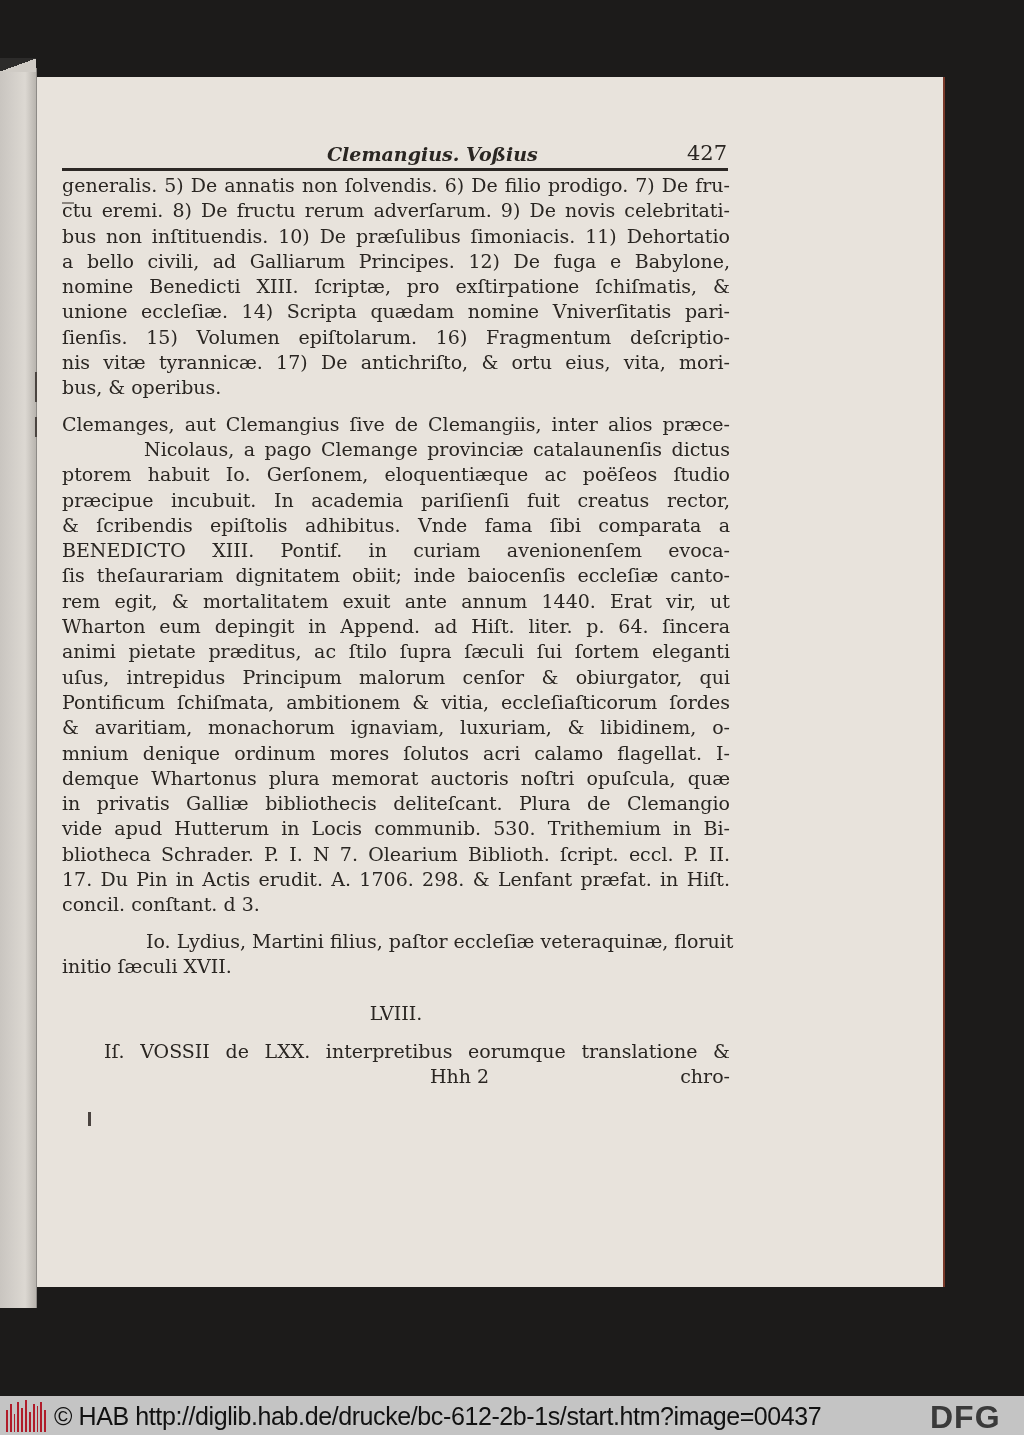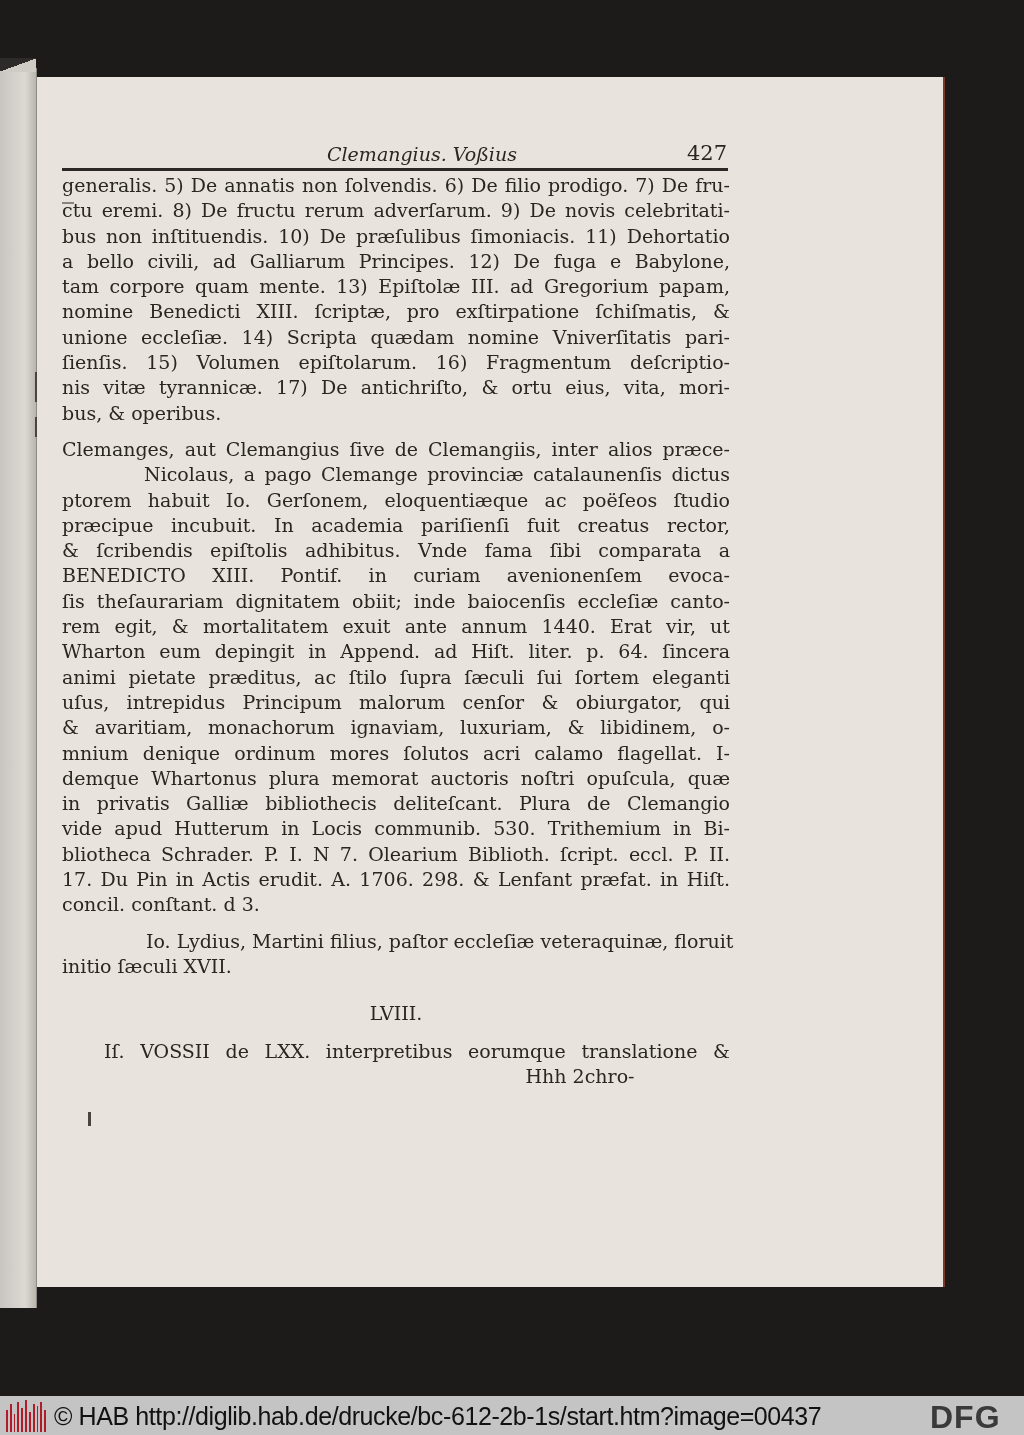--- a/index.html
+++ b/index.html
@@ -19,38 +19,38 @@
     }
     .page {
       position: absolute; left: 37px; top: 77px; width: 906px; height: 1210px;
       background: #e8e3dc;
       box-shadow: 2px 0 0 #7a3a2a;
     }
     .running-head {
       position: absolute; left: 270px; top: 64px; width: 420px; height: 26px;
       font-style: italic; font-size: 19px; color: #2a2622;
     }
-    .running-head .title { position: absolute; left: 20px; top: 2px; font-weight: normal; }
+    .running-head .title { position: absolute; left: 20px; top: 2px; font-weight: bold; }
     .running-head .pagenum { position: absolute; right: 0; top: 0; font-size: 21px; font-style: normal; }
     .head-rule {
       position: absolute; left: 25px; top: 91px; width: 666px; height: 3px; background: #2c2825;
     }
     .text {
       position: absolute; left: 25px; top: 96px; width: 668px;
       font-size: 19px; line-height: 25.3px; color: #2a2622;
       text-align: justify;
     }
     .text p { margin: 0; }
     .text .line { display: block; white-space: nowrap; text-align-last: justify; }
     .text .line.last { text-align-last: left; }
     .text .gap { height: 11px; }
     .text .indent { padding-left: 82px; }
     .text .indent2 { padding-left: 84px; }
     .heading { text-align: center !important; text-align-last: center !important; margin-top: 16px; }
-    .sig-line { display: flex; justify-content: center; padding-left: 368px; }
+    .sig-line { display: flex; justify-content: space-between; padding-left: 368px; }
     .margin-mark { position: absolute; background: #4a4440; }
     .footer {
       position: absolute; left: 0; top: 1396px; width: 1024px; height: 39px;
       background: #c4c4c4; display: flex; align-items: center;
       font-family: "Liberation Sans", sans-serif;
     }
     .hab-logo {
       position: absolute; left: 6px; top: 4px; width: 40px; height: 32px;
       display: flex; align-items: flex-end; gap: 2px;
     }
@@ -80,40 +80,40 @@
   <div class="margin-mark" style="left:-2px;top:340px;width:2px;height:20px;"></div>
   <div class="margin-mark" style="left:25px;top:125px;width:12px;height:2px;background:#8a847e;"></div>
   <div class="margin-mark" style="left:51px;top:1035px;width:3px;height:14px;"></div>
 
   <div class="text">
     <p>
       <span class="line">generalis. 5) De annatis non ſolvendis. 6) De filio prodigo. 7) De fru-</span>
       <span class="line">ctu eremi.  8) De fructu rerum adverſarum. 9) De novis celebritati-</span>
       <span class="line">bus non inſtituendis. 10) De præſulibus ſimoniacis. 11) Dehortatio</span>
       <span class="line">a bello civili, ad Galliarum Principes. 12) De fuga e Babylone,</span>
-      <span class="line">tam corpore quam mente. 13) Epiſtolæ III. ad Gregorium papam,</span>
       <span class="line">nomine Benedicti XIII. ſcriptæ, pro exſtirpatione ſchiſmatis, &amp;</span>
       <span class="line">unione eccleſiæ. 14) Scripta quædam nomine Vniverſitatis pari-</span>
       <span class="line">ſienſis. 15) Volumen epiſtolarum. 16) Fragmentum deſcriptio-</span>
       <span class="line">nis vitæ tyrannicæ. 17) De antichriſto, &amp; ortu eius, vita, mori-</span>
       <span class="line last">bus, &amp; operibus.</span>
     </p>
     <div class="gap"></div>
     <p>
       <span class="line">Clemanges, aut Clemangius ſive de Clemangiis, inter alios præce-</span>
       <span class="line indent">Nicolaus, a pago Clemange provinciæ catalaunenſis dictus</span>
       <span class="line">ptorem habuit Io. Gerſonem, eloquentiæque ac poëſeos ſtudio</span>
       <span class="line">præcipue incubuit.   In academia pariſienſi fuit creatus rector,</span>
       <span class="line">&amp; ſcribendis epiſtolis adhibitus.   Vnde fama ſibi comparata a</span>
       <span class="line">BENEDICTO XIII. Pontif. in curiam avenionenſem evoca-</span>
       <span class="line">ſis theſaurariam dignitatem obiit; inde baiocenſis eccleſiæ canto-</span>
       <span class="line">rem egit, &amp; mortalitatem exuit ante annum 1440.   Erat vir, ut</span>
       <span class="line">Wharton eum depingit in Append. ad Hiſt. liter. p. 64.  ſincera</span>
       <span class="line">animi pietate præditus, ac ſtilo ſupra ſæculi ſui ſortem eleganti</span>
       <span class="line">uſus, intrepidus Principum malorum cenſor &amp; obiurgator, qui</span>
+      <span class="line">Pontificum ſchiſmata, ambitionem &amp; vitia, eccleſiaſticorum ſordes</span>
       <span class="line">&amp; avaritiam, monachorum ignaviam, luxuriam, &amp; libidinem, o-</span>
       <span class="line">mnium denique ordinum mores ſolutos acri calamo flagellat.  I-</span>
       <span class="line">demque Whartonus plura memorat auctoris noſtri opuſcula, quæ</span>
       <span class="line">in privatis Galliæ bibliothecis deliteſcant.   Plura de Clemangio</span>
       <span class="line">vide apud Hutterum in Locis communib. 530.  Trithemium in Bi-</span>
       <span class="line">bliotheca Schrader. P. I. N 7.  Olearium Biblioth. ſcript. eccl. P. II.</span>
       <span class="line">17. Du Pin in Actis erudit. A. 1706. 298. &amp; Lenfant præfat. in Hiſt.</span>
       <span class="line last">concil. conſtant. d 3.</span>
     </p>
     <div class="gap"></div>

